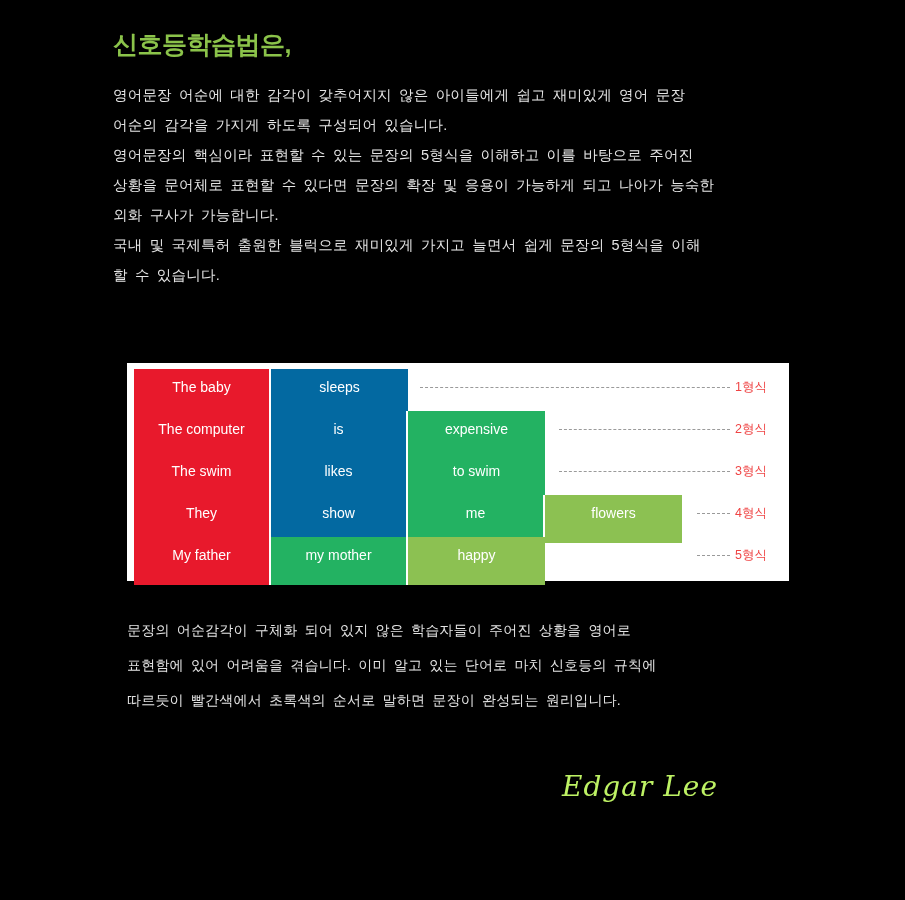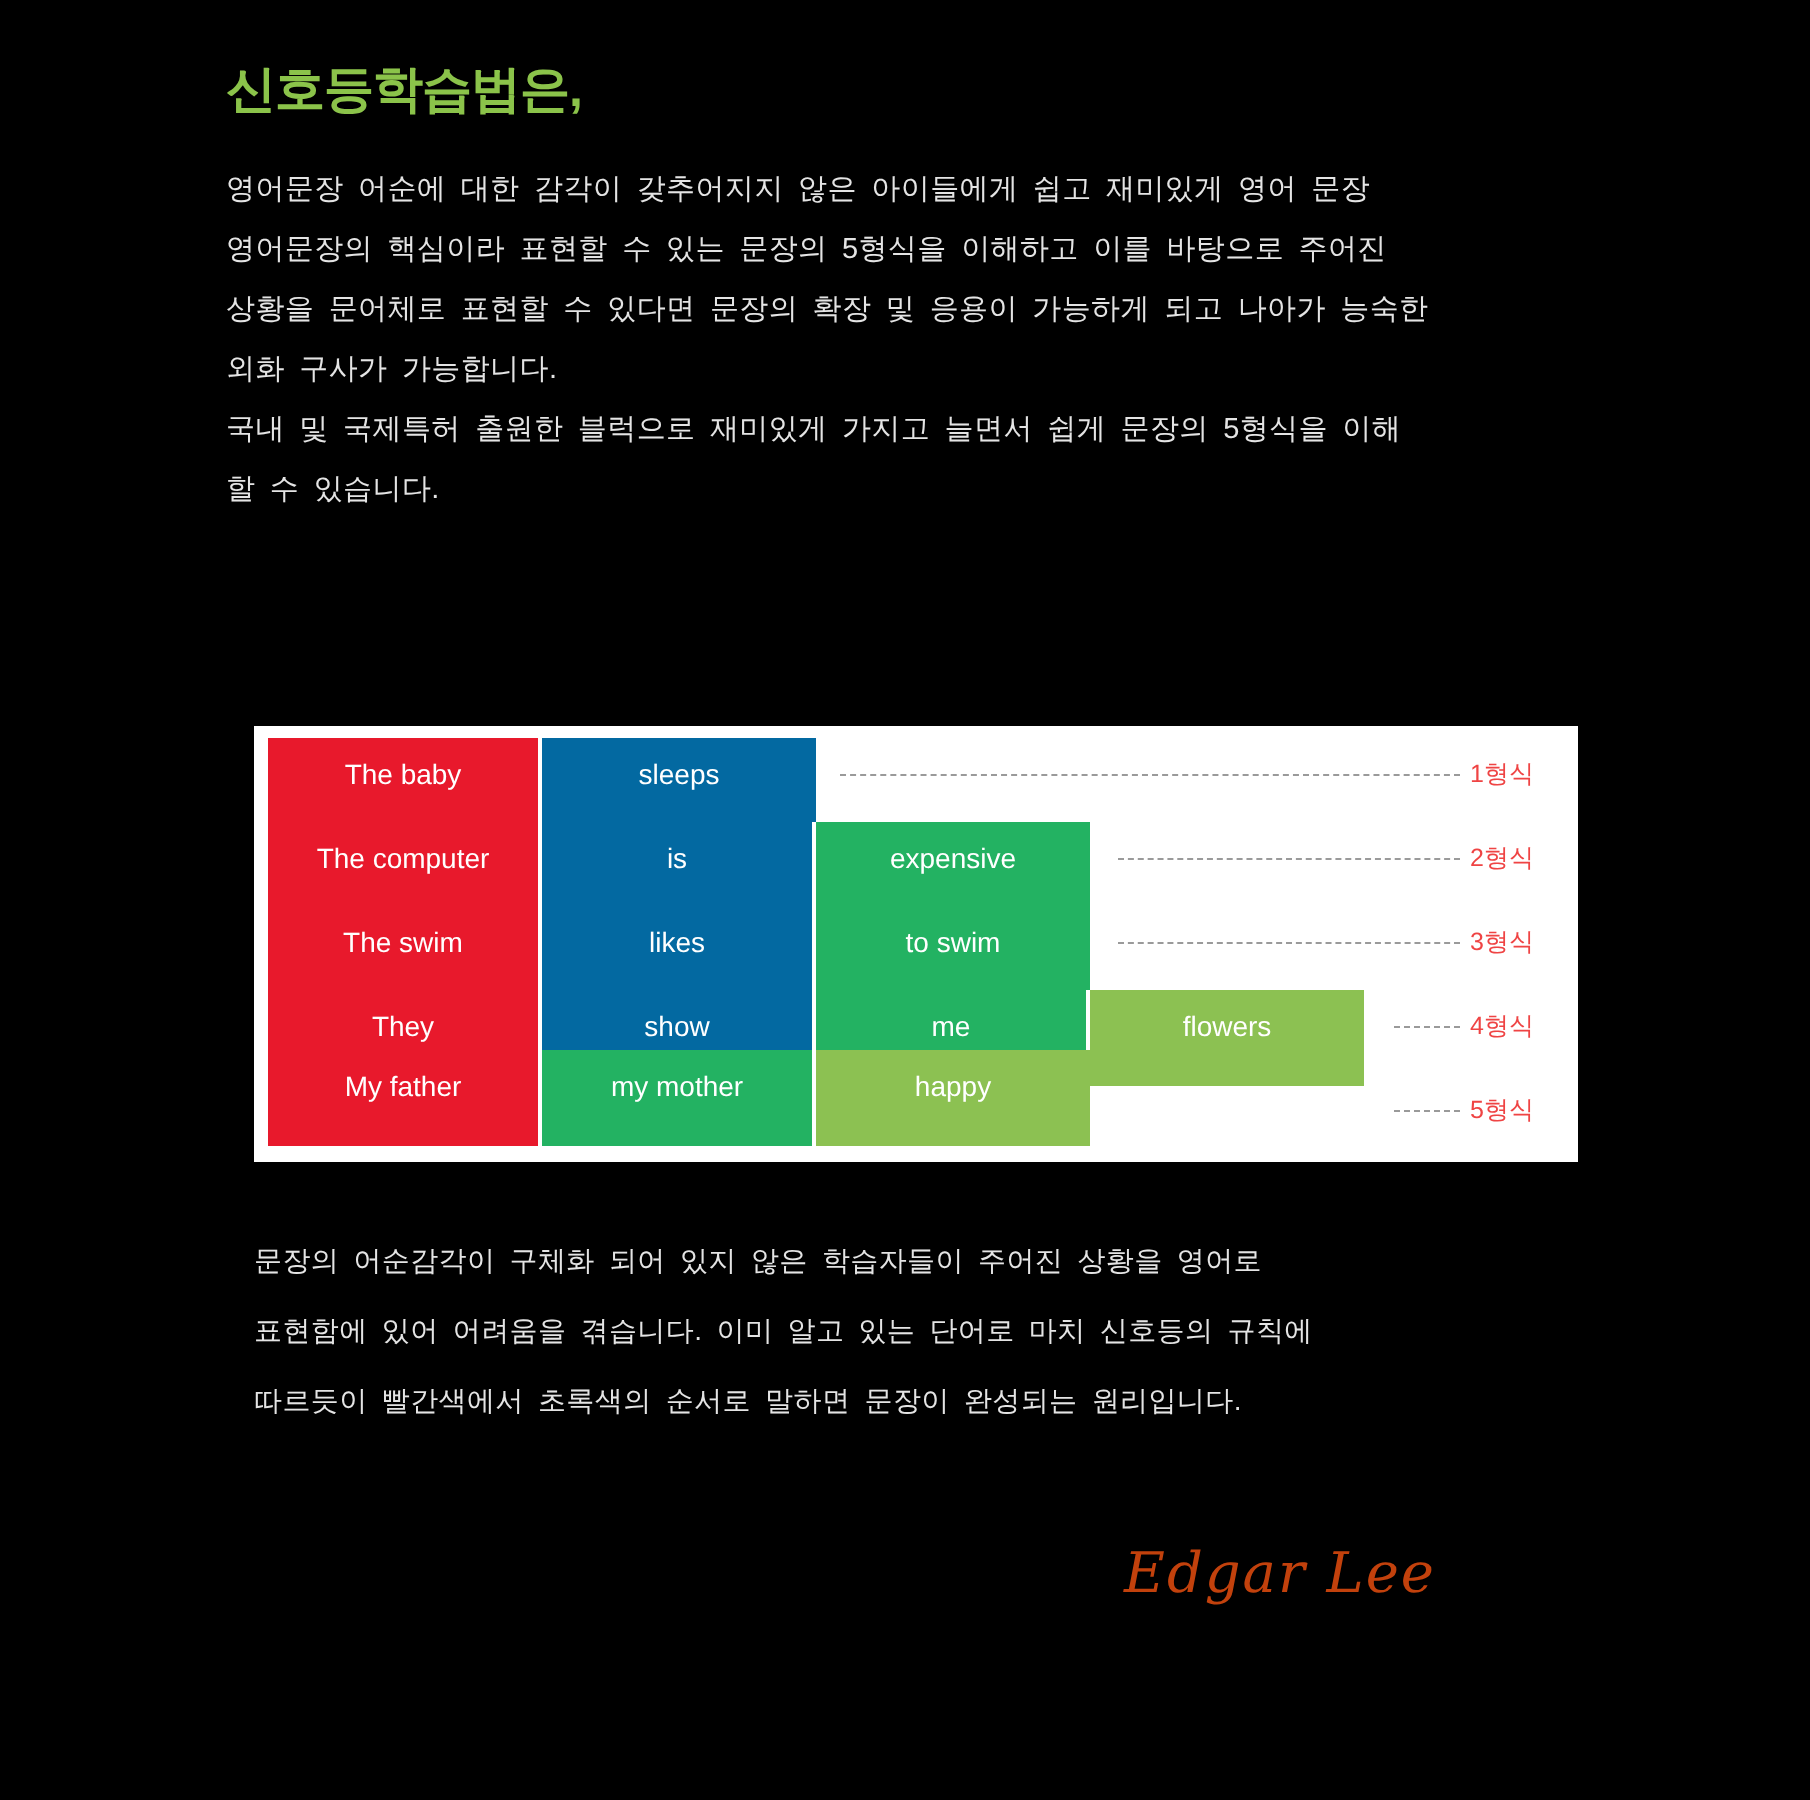--- a/index.html
+++ b/index.html
@@ -63,21 +63,21 @@
     position: absolute;
     left: 7px;
     top: 6px;
     width: 560px;
   }
   .row {
     display: flex;
     height: 36px;
     margin-bottom: 6px;
   }
-  .row:last-child { margin-bottom: 4px; align-items: flex-end; }
+  .row:last-child { margin-bottom: 4px; }
   .cell {
     height: 48px;
     line-height: 36px;
     text-align: center;
     color: #ffffff;
     font-size: 14px;
     box-sizing: border-box;
     border-right: 2px solid #ffffff;
     overflow: hidden;
     white-space: nowrap;
@@ -117,36 +117,37 @@
     word-spacing: 3px;
   }
 
   
   .signature {
     position: absolute;
     left: 540px;
     top: 770px;
     width: 200px;
     text-align: center;
-    color: #c2410c;
+    color: #bef264;
     font-family: "DejaVu Serif", serif;
     font-style: italic;
     font-size: 28px;
     letter-spacing: 1px;
   }
 </style>
 </head>
 <body>
 
 <div class="page">
 
   <div class="heading">신호등학습법은,</div>
 
   <div class="intro">
     <p>영어문장 어순에 대한 감각이 갖추어지지 않은 아이들에게 쉽고 재미있게 영어 문장</p>
+    <p>어순의 감각을 가지게 하도록 구성되어 있습니다.</p>
     <p>영어문장의 핵심이라 표현할 수 있는 문장의 5형식을 이해하고 이를 바탕으로 주어진</p>
     <p>상황을 문어체로 표현할 수 있다면 문장의 확장 및 응용이 가능하게 되고 나아가 능숙한</p>
     <p>외화 구사가 가능합니다.</p>
     <p>국내 및 국제특허 출원한 블럭으로 재미있게 가지고 늘면서 쉽게 문장의 5형식을 이해</p>
     <p>할 수 있습니다.</p>
   </div>
 
   <div class="chart-wrap">
     <div class="rows">
 

